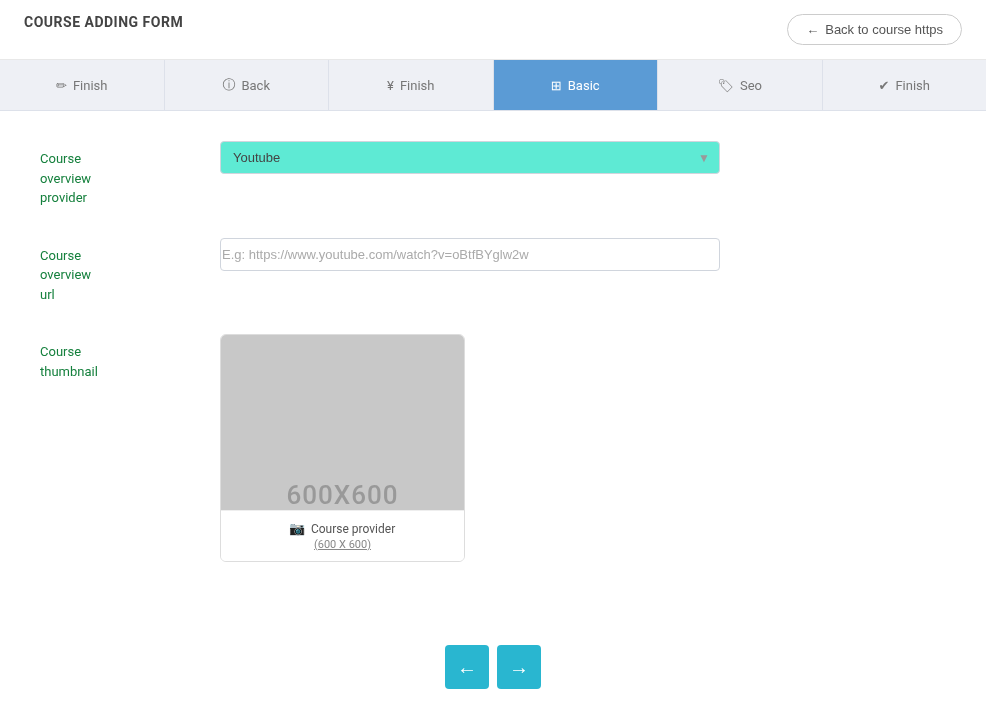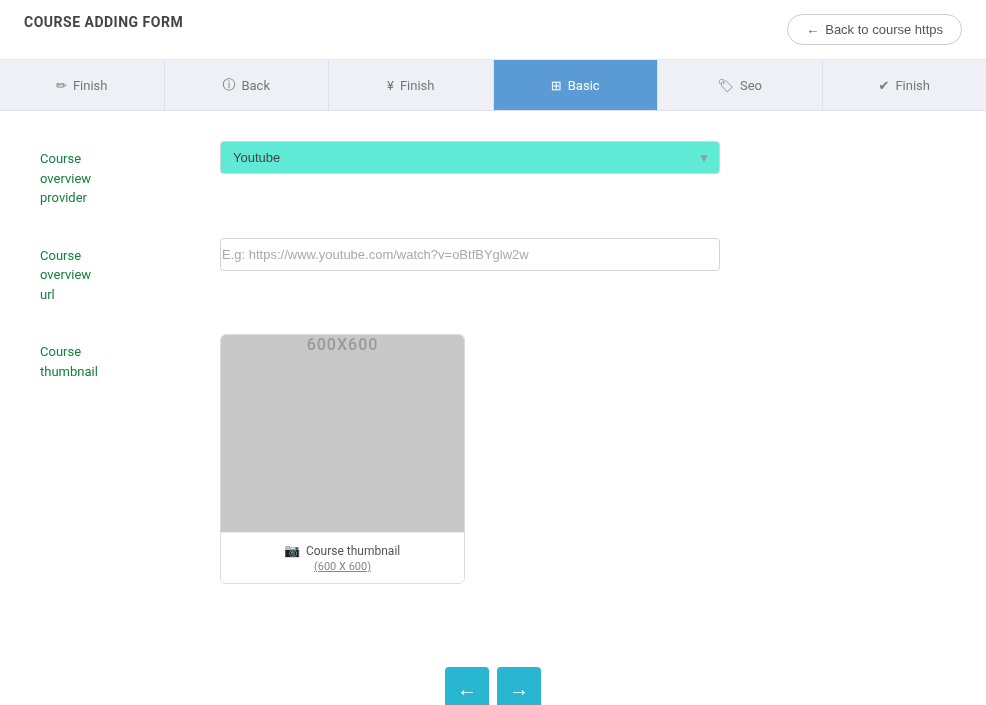--- a/index.html
+++ b/index.html
@@ -141,26 +141,26 @@
     .thumbnail-card {
       border: 1px solid #ddd;
       border-radius: 6px;
       overflow: hidden;
       display: inline-block;
       width: 245px;
       background: #fff;
     }
     .thumbnail-image {
       width: 100%;
-      height: 197px;
+      height: 175px;
       background: #c8c8c8;
       display: flex;
-      align-items: flex-start;
-      justify-content: center;
-      font-size: 16px;
+      align-items: flex-end;
+      justify-content: center;
+      font-size: 26px;
       color: #999;
       font-weight: 500;
       letter-spacing: 1px;
     }
     .thumbnail-footer {
       padding: 10px;
       text-align: center;
       border-top: 1px solid #eee;
       background: #fff;
     }
@@ -273,21 +273,21 @@
         Course<br>thumbnail
       </div>
       <div class="form-control-wrap">
         <div class="thumbnail-card">
           <div class="thumbnail-image">
             <span>600X600</span>
           </div>
           <div class="thumbnail-footer">
             <div class="thumbnail-footer-text">
               <span class="camera-icon">📷</span>
-              <span>Course thumbnail</span>
+              <span>Course provider</span>
             </div>
             <div class="thumbnail-footer-sub">(600 X 600)</div>
           </div>
         </div>
       </div>
     </div>
 
   </div>
 
   <div class="nav-buttons">

